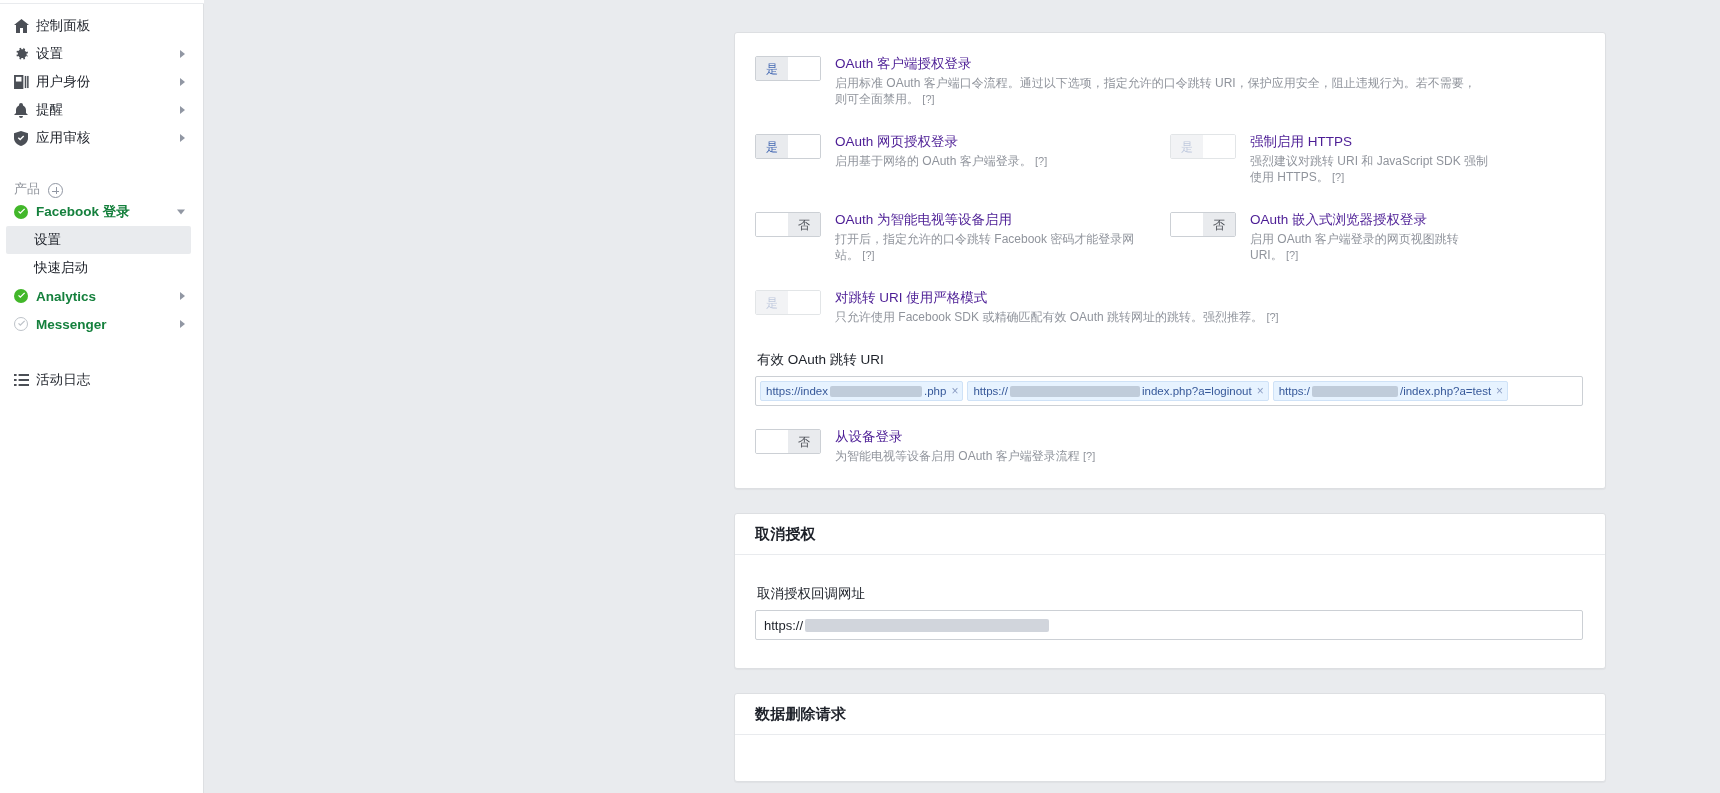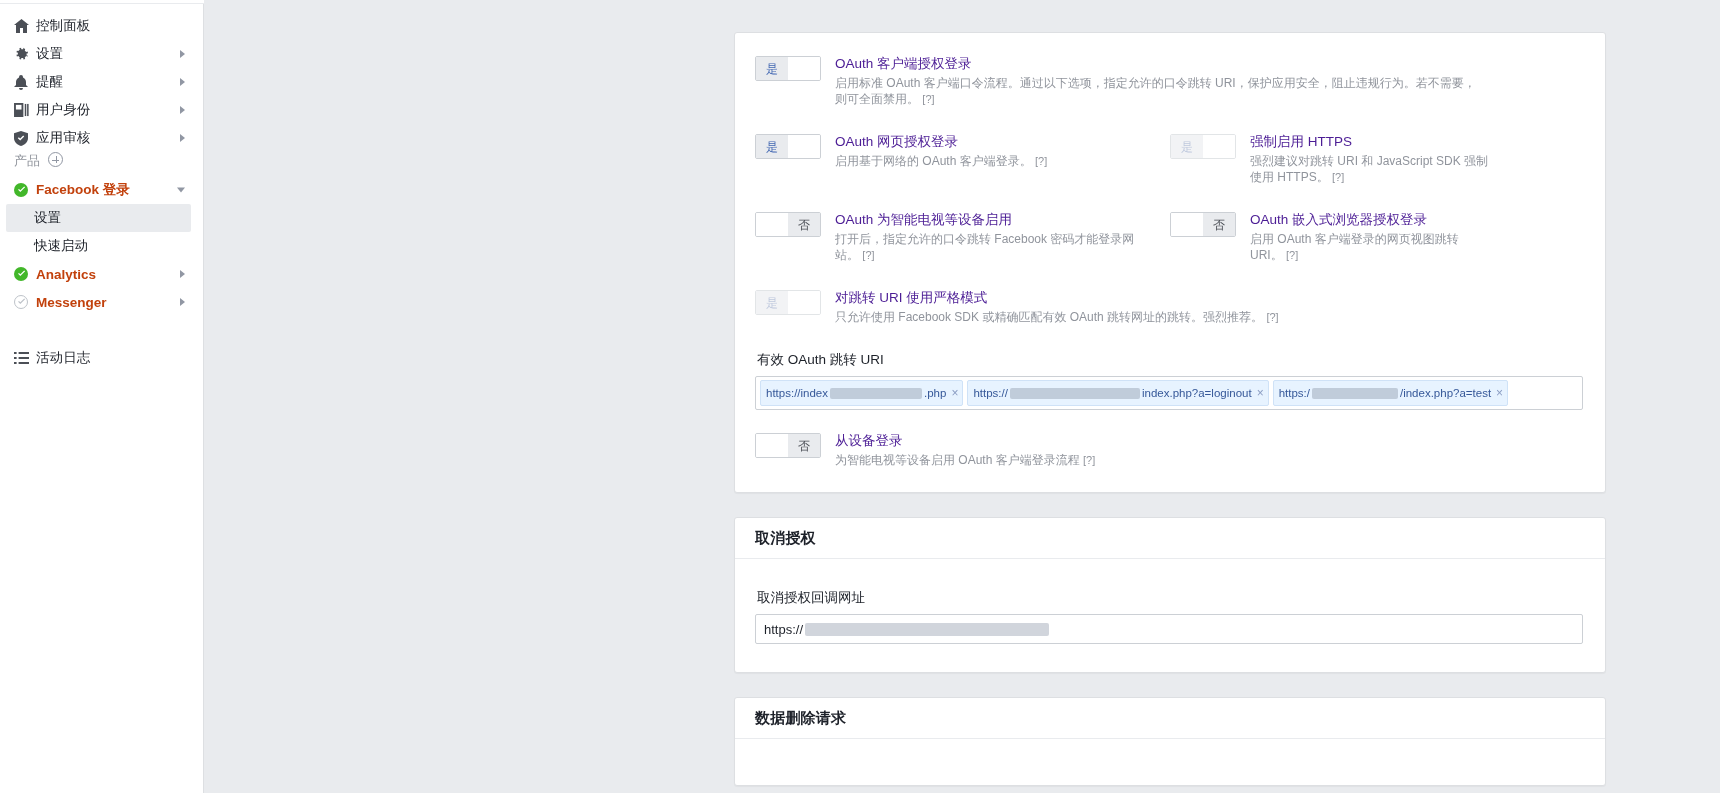--- a/index.html
+++ b/index.html
@@ -48,22 +48,22 @@
     border-top: 4px solid transparent;
     border-bottom: 4px solid transparent;
   }
   .nav-caret.down {
     border-left: 4px solid transparent;
     border-right: 4px solid transparent;
     border-top: 5px solid #9197a3;
     border-bottom: 0;
   }
   .section-head {
-    display: flex; align-items: flex-start;
-    padding: 0 14px; height: 24px; 
+    display: flex; align-items: flex-end;
+    padding: 0 14px; height: 24px; margin-top: 22px;
   }
   .section-head .section-label {
     font-size: 13px; color: #90949c; margin-right: 8px;
   }
   .plus-circle {
     width: 15px; height: 15px; border-radius: 50%;
     border: 1px solid #9197a3; position: relative; cursor: pointer;
   }
   .plus-circle:before, .plus-circle:after {
     content: ""; position: absolute; background: #9197a3;
@@ -73,21 +73,21 @@
 
   .prod-item { display: flex; align-items: center; height: 28px; padding: 0 14px; cursor: pointer; position: relative; }
   .check-badge {
     width: 14px; height: 14px; border-radius: 50%;
     background: #42b72a; min-width: 14px;
     display: flex; align-items: center; justify-content: center;
     margin-right: 8px;
   }
   .check-badge.hollow { background: #ffffff; border: 1px solid #bec3c9; }
   .check-badge svg { display: block; }
-  .prod-label { font-size: 13.5px; font-weight: bold; color: #c2410c; white-space: nowrap; }
+  .prod-label { font-size: 13.5px; font-weight: bold; color: #15803d; white-space: nowrap; }
 
   .sub-item {
     height: 28px; display: flex; align-items: center;
     padding-left: 34px; cursor: pointer;
     font-size: 13.5px; color: #1d2129;
   }
   .sub-item.active { background: #e9ebee; margin: 0 12px 0 6px; border-radius: 2px; padding-left: 28px; }
 
   .nav-bottom { margin-top: 28px; }
 
@@ -150,21 +150,21 @@
     width: 828px; min-height: 30px;
     border: 1px solid #ccd0d5; border-radius: 2px;
     background: #ffffff;
     display: flex; align-items: center; flex-wrap: wrap;
     padding: 3px 4px; gap: 4px;
     cursor: text;
   }
   .token {
     display: inline-flex; align-items: center;
     background: #e7f3ff; border: 1px solid #cfe2f7;
-    border-radius: 2px; height: 26px; padding: 0 4px 0 5px;
+    border-radius: 2px; height: 20px; padding: 0 4px 0 5px;
     font-size: 11.5px; color: #365899; white-space: nowrap;
   }
   .token .redact {
     display: inline-block; height: 11px; border-radius: 2px;
     background: #b9c4d4; margin: 0 2px; opacity: .85;
   }
   .token .tx { color: #365899; }
   .token .token-x {
     margin-left: 5px; color: #8b9dc3; font-size: 12px; line-height: 1;
     cursor: pointer;
@@ -210,38 +210,38 @@
         <svg width="15" height="15" viewBox="0 0 16 16">
             <path fill="#4b4f56" d="M8 5.2A2.8 2.8 0 1 0 8 10.8 2.8 2.8 0 0 0 8 5.2zm7 4.1l-1.6-.3a5.6 5.6 0 0 0 0-2l1.6-.3-.5-1.8-1.6.4a5.6 5.6 0 0 0-1.4-1.4l.4-1.6L10.1.8 9.8 2.4a5.6 5.6 0 0 0-2 0L7.5.8 5.7 1.3l.4 1.6a5.6 5.6 0 0 0-1.4 1.4L3.1 3.9l-.5 1.8 1.6.3a5.6 5.6 0 0 0 0 2L2.6 8.3l.5 1.8 1.6-.4a5.6 5.6 0 0 0 1.4 1.4l-.4 1.6 1.8.5.3-1.6a5.6 5.6 0 0 0 2 0l.3 1.6 1.8-.5-.4-1.6a5.6 5.6 0 0 0 1.4-1.4l1.6.4z"></path>
           </svg>
       </span>
       <span class="nav-label">设置</span>
       <span class="nav-caret"></span>
     </div>
 
     <div class="nav-item">
       <span class="nav-icon">
-        <svg width="14" height="15" viewBox="0 0 14 15">
-            <path fill="#4b4f56" d="M7 0a2 2 0 0 0-2 2v.4C3.3 3.1 2 4.8 2 7v3L0 12h14l-2-2V7c0-2.2-1.3-3.9-3-4.6V2a2 2 0 0 0-2-2zM5 13a2 2 0 0 0 4 0z"></path>
-          </svg>
-      </span>
-      <span class="nav-label">提醒</span>
-      <span class="nav-caret"></span>
-    </div>
-
-    <div class="nav-item">
-      <span class="nav-icon">
         <svg width="15" height="14" viewBox="0 0 16 15">
             <rect x="0" y="0" width="10" height="15" fill="#4b4f56"></rect>
             <rect x="2" y="2" width="6" height="5" fill="#ffffff"></rect>
             <rect x="11.5" y="1" width="1.6" height="13" fill="#4b4f56"></rect>
             <rect x="14" y="1" width="1.6" height="13" fill="#4b4f56"></rect>
           </svg>
       </span>
       <span class="nav-label">用户身份</span>
+      <span class="nav-caret"></span>
+    </div>
+
+    <div class="nav-item">
+      <span class="nav-icon">
+        <svg width="14" height="15" viewBox="0 0 14 15">
+            <path fill="#4b4f56" d="M7 0a2 2 0 0 0-2 2v.4C3.3 3.1 2 4.8 2 7v3L0 12h14l-2-2V7c0-2.2-1.3-3.9-3-4.6V2a2 2 0 0 0-2-2zM5 13a2 2 0 0 0 4 0z"></path>
+          </svg>
+      </span>
+      <span class="nav-label">提醒</span>
       <span class="nav-caret"></span>
     </div>
 
     <div class="nav-item">
       <span class="nav-icon">
         <svg width="14" height="15" viewBox="0 0 14 15">
             <path fill="#4b4f56" d="M7 0L0 2.2V7c0 4 3 6.7 7 8 4-1.3 7-4 7-8V2.2z"></path>
             <path fill="#ffffff" d="M6.2 9.6L3.8 7.2l1-1 1.4 1.4 3-3 1 1z"></path>
           </svg>
       </span>

